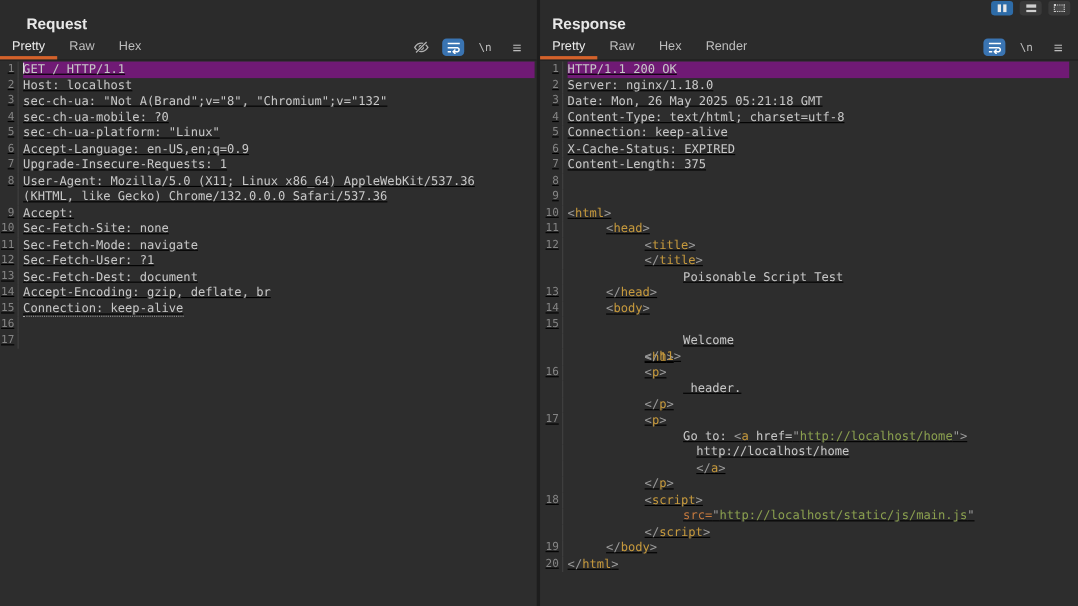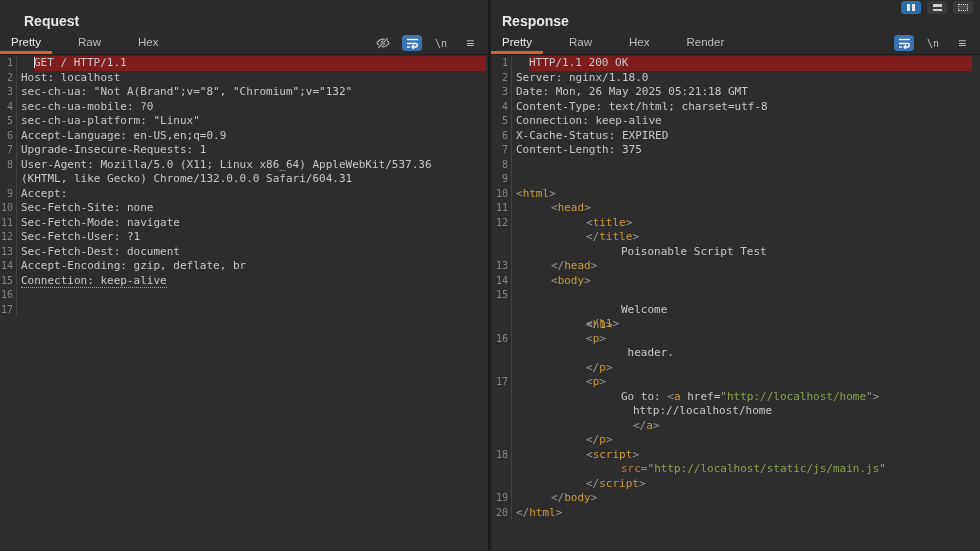--- a/index.html
+++ b/index.html
@@ -1,27 +1,27 @@
 <!DOCTYPE html>
 <html><head>
 <meta charset="utf-8">
 <style>
   html,body{margin:0;padding:0;background:#232323;}
   .app{position:relative;width:980px;height:551px;background:#2b2b2b;overflow:hidden;
        font-family:"Liberation Sans",sans-serif;display:flex;}
-  .panel{display:flex;flex-direction:column;height:551px;box-sizing:border-box;}
+  .panel{display:flex;flex-direction:column;height:551px;box-sizing:border-box;text-decoration:underline;}
   .panel.request{width:488px;}
   .panel.response{width:489px;}
   .vdivider{width:3px;background:#1d1d1d;height:551px;}
   
   .phead{height:55px;box-sizing:border-box;border-bottom:1px solid #1f1f1f;position:relative;background:#2b2b2b;}
   .ptitle{color:#e8e8e8;font-size:14px;font-weight:bold;position:absolute;top:13px;}
   .request .ptitle{left:24px;}
   .response .ptitle{left:11px;}
-  .tabrow{position:absolute;bottom:0;left:0;right:0;height:21px;display:flex;align-items:flex-start;gap:15px;}
+  .tabrow{position:absolute;bottom:0;left:0;right:0;height:21px;display:flex;align-items:flex-start;}
   .tab{color:#bdbdbd;font-size:11.5px;padding:0 11px;height:21px;line-height:19px;box-sizing:border-box;cursor:pointer;}
   .tab.active{color:#ececec;border-bottom:3px solid #d4622b;}
   .toolbar{position:absolute;right:8px;bottom:3px;display:flex;align-items:center;gap:9px;}
   .tbtn{width:20px;height:16px;display:flex;align-items:center;justify-content:center;border-radius:4px;}
   .tbtn.blue{background:#3a74b2;}
   .nl{color:#bdbdbd;font-size:10px;font-family:"DejaVu Sans Mono",monospace;}
   .burger{color:#bdbdbd;font-size:14px;line-height:14px;}
   
   .winctrl{position:absolute;top:1px;right:7px;display:flex;gap:6px;z-index:5;}
   .wbtn{width:20px;height:13px;border-radius:3px;background:#3a3a3a;display:flex;align-items:center;justify-content:center;gap:2px;}
@@ -32,21 +32,21 @@
   .dotrect{width:10px;height:7px;border:1px dotted #cfcfcf;box-sizing:border-box;background:#4a4a4a;}
   
   .editor{flex:1;background:#2d2d2d;overflow:hidden;padding-top:1px;font-family:"DejaVu Sans Mono","Liberation Mono",monospace;font-size:11px;}
   .crow{display:flex;height:14.5px;line-height:14.5px;}
   .gut{flex:none;text-align:right;color:#858585;font-size:10px;border-right:1px solid #414141;}
   .request .gut{width:13px;padding-right:3px;margin-right:4px;}
   .response .gut{width:17px;padding-right:3px;margin-right:4px;}
   .cline{flex:1;white-space:pre;color:#c8c8c8;position:relative;}
   .request .cline{margin-right:2px;}
   .response .cline{margin-right:8px;}
-  .cline.hl{background:#7f1d1d;margin-left:13px;}
+  .cline.hl{background:#701a75;}
   .caret{display:inline-block;width:1px;height:11px;background:#eeeeee;vertical-align:-2px;margin-right:-1px;}
   .c-t{color:#c8c8c8;}
   .c-g{color:#c79a3d;}
   .c-s{color:#8ba04f;}
   .c-p{color:#9b9b9b;}
   .c-o{color:#c3793f;}
   .c-u{color:#c8c8c8;border-bottom:1px dotted #a5a5a5;}
   
   svg{display:block;}
 </style>
@@ -132,21 +132,21 @@
         <div class="crow">
           <span class="gut">7</span>
           <span class="cline"><span class="c-t">Upgrade-Insecure-Requests: 1</span></span>
         </div>
         <div class="crow">
           <span class="gut">8</span>
           <span class="cline"><span class="c-t">User-Agent: Mozilla/5.0 (X11; Linux x86_64) AppleWebKit/537.36</span></span>
         </div>
         <div class="crow">
           <span class="gut"></span>
-          <span class="cline"><span class="c-t">(KHTML, like Gecko) Chrome/132.0.0.0 Safari/604.31</span></span>
+          <span class="cline"><span class="c-t">(KHTML, like Gecko) Chrome/132.0.0.0 Safari/537.36</span></span>
         </div>
         <div class="crow">
           <span class="gut">9</span>
           <span class="cline"><span class="c-t">Accept:</span></span>
         </div>
         <div class="crow">
           <span class="gut">10</span>
           <span class="cline"><span class="c-t">Sec-Fetch-Site: none</span></span>
         </div>
         <div class="crow">

